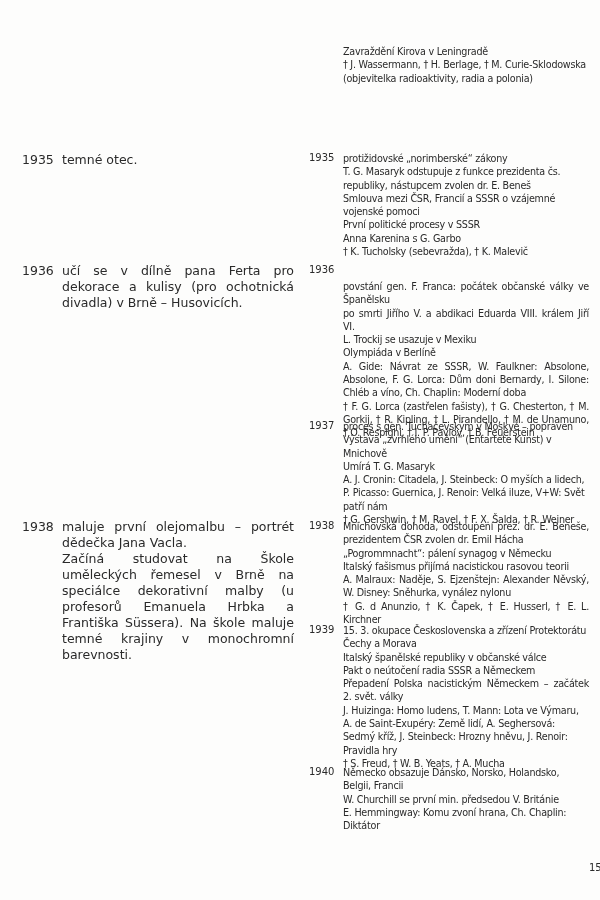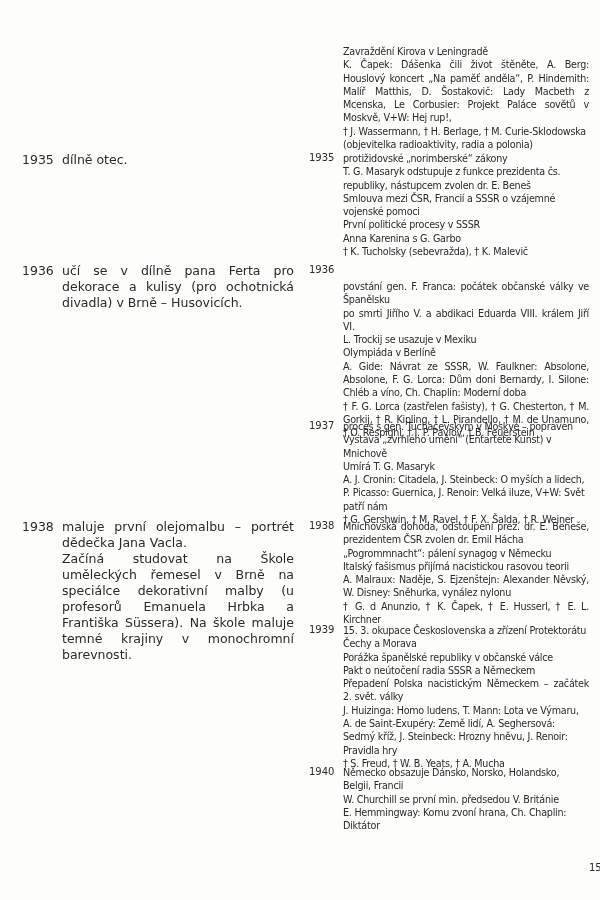--- a/index.html
+++ b/index.html
@@ -12,37 +12,36 @@
   .col-right-year { position:absolute; left:309px; font-size:10px; }
   .col-right-text { position:absolute; left:343px; width:246px; font-size:9.6px; line-height:13.3px; letter-spacing:-0.25px; }
   .col-right-text div, .col-left-text div { margin:0; }
   .page-num { position:absolute; left:577px; top:862px; font-size:10px;margin-left:12px; }
 </style>
 </head>
 <body>
 
 <div class="col-left-year" style="top:152px">1935</div>
 <div class="col-left-text" style="top:152px">
-  <div>dílně otec.</div>
+  <div>temné otec.</div>
 </div>
 
 <div class="col-left-year" style="top:263px">1936</div>
 <div class="col-left-text" style="top:263px">
   <div>učí se v dílně pana Ferta pro dekorace a kulisy (pro ochotnická divadla) v Brně – Husovicích.</div>
 </div>
 
 <div class="col-left-year" style="top:519px">1938</div>
 <div class="col-left-text" style="top:519px">
   <div>maluje první olejomalbu – portrét dědečka Jana Vacla.</div>
   <div>Začíná studovat na Škole uměleckých řemesel v Brně na speciálce dekorativní malby (u profesorů Emanuela Hrbka a Františka Süssera). Na škole maluje temné krajiny v monochromní barevnosti.</div>
 </div>
 
 <div class="col-right-text" style="top:45px">
   <div>Zavraždění Kirova v Leningradě</div>
-  <div style="text-align:justify">K. Čapek: Dášenka čili život štěněte, A. Berg: Houslový koncert „Na paměť anděla“, P. Hindemith: Malíř Matthis, D. Šostakovič: Lady Macbeth z Mcenska, Le Corbusier: Projekt Paláce sovětů v Moskvě, V+W: Hej rup!,</div>
   <div>† J. Wassermann, † H. Berlage, † M. Curie-Sklodowska (objevitelka radioaktivity, radia a polonia)</div>
 </div>
 
 <div class="col-right-year" style="top:152px">1935</div>
 <div class="col-right-text" style="top:152px">
   <div>protižidovské „norimberské“ zákony</div>
   <div>T. G. Masaryk odstupuje z funkce prezidenta čs. republiky, nástupcem zvolen dr. E. Beneš</div>
   <div>Smlouva mezi ČSR, Francií a SSSR o vzájemné vojenské pomoci</div>
   <div>První politické procesy v SSSR</div>
   <div>Anna Karenina s G. Garbo</div>
@@ -73,21 +72,21 @@
   <div>Mnichovská dohoda, odstoupení prez. dr. E. Beneše, prezidentem ČSR zvolen dr. Emil Hácha</div>
   <div>„Pogrommnacht“: pálení synagog v Německu</div>
   <div>Italský fašismus přijímá nacistickou rasovou teorii</div>
   <div>A. Malraux: Naděje, S. Ejzenštejn: Alexander Něvský, W. Disney: Sněhurka, vynález nylonu</div>
   <div>† G. d Anunzio, † K. Čapek, † E. Husserl, † E. L. Kirchner</div>
 </div>
 
 <div class="col-right-year" style="top:624px">1939</div>
 <div class="col-right-text" style="top:624px">
   <div>15. 3. okupace Československa a zřízení Protektorátu Čechy a Morava</div>
-  <div>Porážka španělské republiky v občanské válce</div>
+  <div>Italský španělské republiky v občanské válce</div>
   <div>Pakt o neútočení radia SSSR a Německem</div>
   <div style="text-align:justify">Přepadení Polska nacistickým Německem – začátek 2. svět. války</div>
   <div>J. Huizinga: Homo ludens, T. Mann: Lota ve Výmaru, A. de Saint-Exupéry: Země lidí, A. Seghersová: Sedmý kříž, J. Steinbeck: Hrozny hněvu, J. Renoir: Pravidla hry</div>
   <div>† S. Freud, † W. B. Yeats, † A. Mucha</div>
 </div>
 
 <div class="col-right-year" style="top:766px">1940</div>
 <div class="col-right-text" style="top:766px">
   <div>Německo obsazuje Dánsko, Norsko, Holandsko, Belgii, Francii</div>
   <div>W. Churchill se první min. předsedou V. Británie</div>

